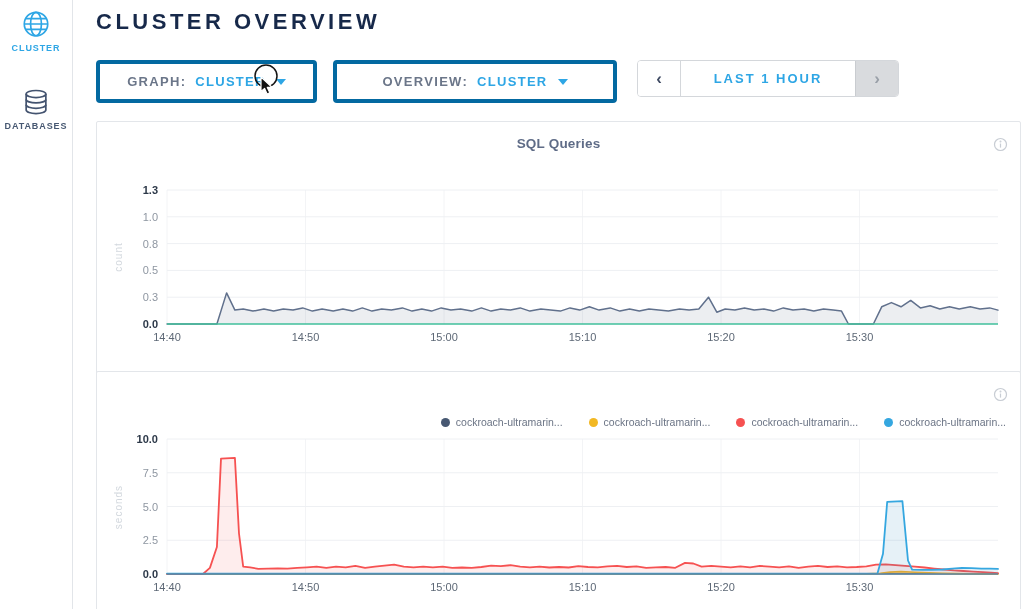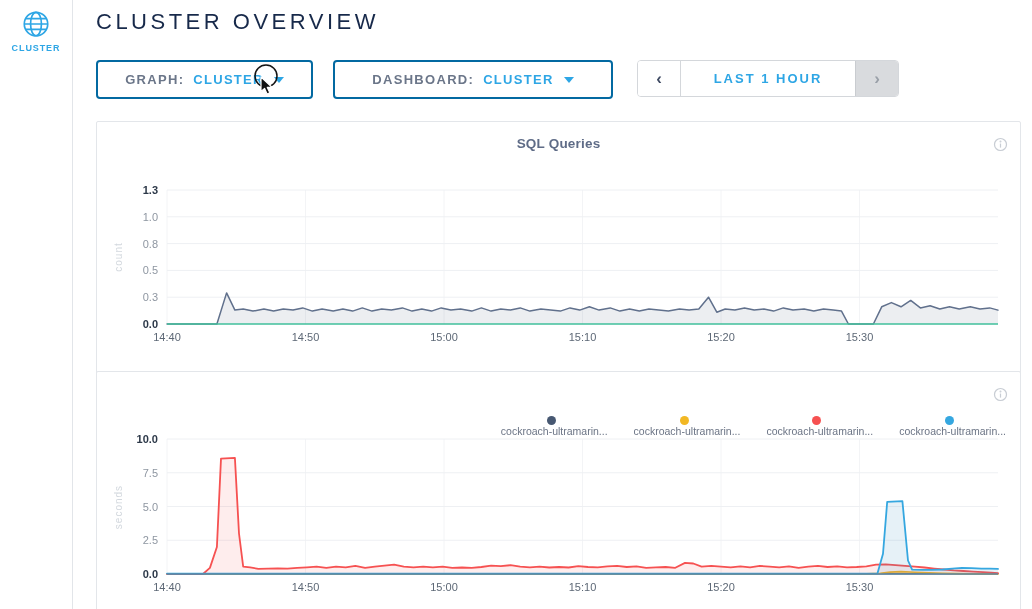--- a/index.html
+++ b/index.html
@@ -19,26 +19,26 @@
     display:block;font-size:9px;font-weight:bold;letter-spacing:.9px;
     color:#475872;
   }
   .nav-item.active .nav-label{color:#2ea6e5;}
   .nav-cluster{padding-top:9px;}
   .nav-databases{padding-top:34px;}
   .nav-jobs{padding-top:36px;}
   
   .page-title{
     position:absolute;left:96px;top:9px;margin:0;
-    font-size:22px;font-weight:normal;letter-spacing:3.5px;color:#17294a;
+    font-size:22px;font-weight:bold;letter-spacing:3.5px;color:#17294a;
   }
   
   .controls{position:absolute;left:96px;top:60px;height:37px;}
   .dropdown{
-    position:absolute;top:0;height:35px;border:2px solid #0369a1;border-radius:4px;
+    position:absolute;top:0;height:35px;border:4px solid #0369a1;border-radius:4px;
     background:#fff;display:flex;align-items:center;justify-content:center;
     font-size:13px;font-weight:bold;letter-spacing:1.3px;cursor:pointer;
   }
   .dd-graph{left:0;width:213px;}
   .dd-dashboard{left:237px;width:276px;}
   .dd-label{color:#6b7689;}
   .dd-value{color:#2ea6e5;margin-left:9px;}
   .dd-caret{margin-left:10px;width:0;height:0;border-left:5px solid transparent;
     border-right:5px solid transparent;border-top:6px solid #2ea6e5;}
   .timenav{
@@ -64,21 +64,21 @@
   .card-2{top:371px;height:250px;}
   .card-title{
     text-align:center;font-size:13.5px;font-weight:bold;color:#5f6c87;
     padding-top:14px;letter-spacing:.2px;
   }
   .info-icon{position:absolute;right:12px;top:15px;width:15px;height:15px;cursor:pointer;}
   .legend{
     position:absolute;right:14px;top:44px;display:flex;align-items:center;
     font-size:10.5px;color:#6b7485;
   }
-  .legend-item{display:flex;align-items:center;margin-left:26px;flex-direction:column;}
+  .legend-item{display:flex;align-items:center;margin-left:26px;}
   .legend-dot{width:9px;height:9px;border-radius:50%;margin-right:6px;flex:0 0 auto;}
   .ylabel{
     position:absolute;left:16px;top:135px;transform:translateY(-50%) rotate(180deg);
     writing-mode:vertical-rl;font-size:10px;letter-spacing:1px;color:#d3d8de;
   }
   .chart-svg{position:absolute;left:1px;display:block;}
   .svg-1{top:46px;}
   .svg-2{top:60px;}
   svg text{font-family:"Liberation Sans",sans-serif;}
   
@@ -91,32 +91,43 @@
   <div class="nav-item nav-cluster active">
     <span class="icon">
       <svg viewBox="0 0 32 32" width="30" height="30" fill="none" stroke="#2ea6e5" stroke-width="1.8">
         <circle cx="16" cy="16" r="12.5"></circle>
         <ellipse cx="16" cy="16" rx="5.8" ry="12.5"></ellipse>
         <path d="M5 10.3 H27 M3.5 16 H28.5 M5 21.7 H27"></path>
       </svg>
     </span>
     <span class="nav-label">CLUSTER</span>
   </div>
+  <div class="nav-item nav-databases">
+    <span class="icon">
+      <svg viewBox="0 0 32 32" width="30" height="30" fill="none" stroke="#43536f" stroke-width="1.8">
+        <ellipse cx="16" cy="7.5" rx="10.5" ry="3.8"></ellipse>
+        <path d="M5.5 7.5 v17 c0 2.1 4.7 3.8 10.5 3.8 s10.5 -1.7 10.5 -3.8 v-17"></path>
+        <path d="M5.5 13.2 c0 2.1 4.7 3.8 10.5 3.8 s10.5 -1.7 10.5 -3.8"></path>
+        <path d="M5.5 18.9 c0 2.1 4.7 3.8 10.5 3.8 s10.5 -1.7 10.5 -3.8"></path>
+      </svg>
+    </span>
+    <span class="nav-label">DATABASES</span>
+  </div>
 </nav>
 
 <h1 class="page-title">CLUSTER OVERVIEW</h1>
 
 <div class="controls">
   <div class="dropdown dd-graph">
     <span class="dd-label">GRAPH:</span>
     <span class="dd-value">CLUSTER</span>
     <span class="dd-caret"></span>
   </div>
   <div class="dropdown dd-dashboard">
-    <span class="dd-label">DASHBOARD:</span>
+    <span class="dd-label">OVERVIEW:</span>
     <span class="dd-value">CLUSTER</span>
     <span class="dd-caret"></span>
   </div>
   <div class="timenav">
     <div class="tn-btn tn-prev">‹</div>
     <div class="tn-range">LAST 1 HOUR</div>
     <div class="tn-btn tn-next" aria-disabled="true">›</div>
   </div>
 </div>
 

